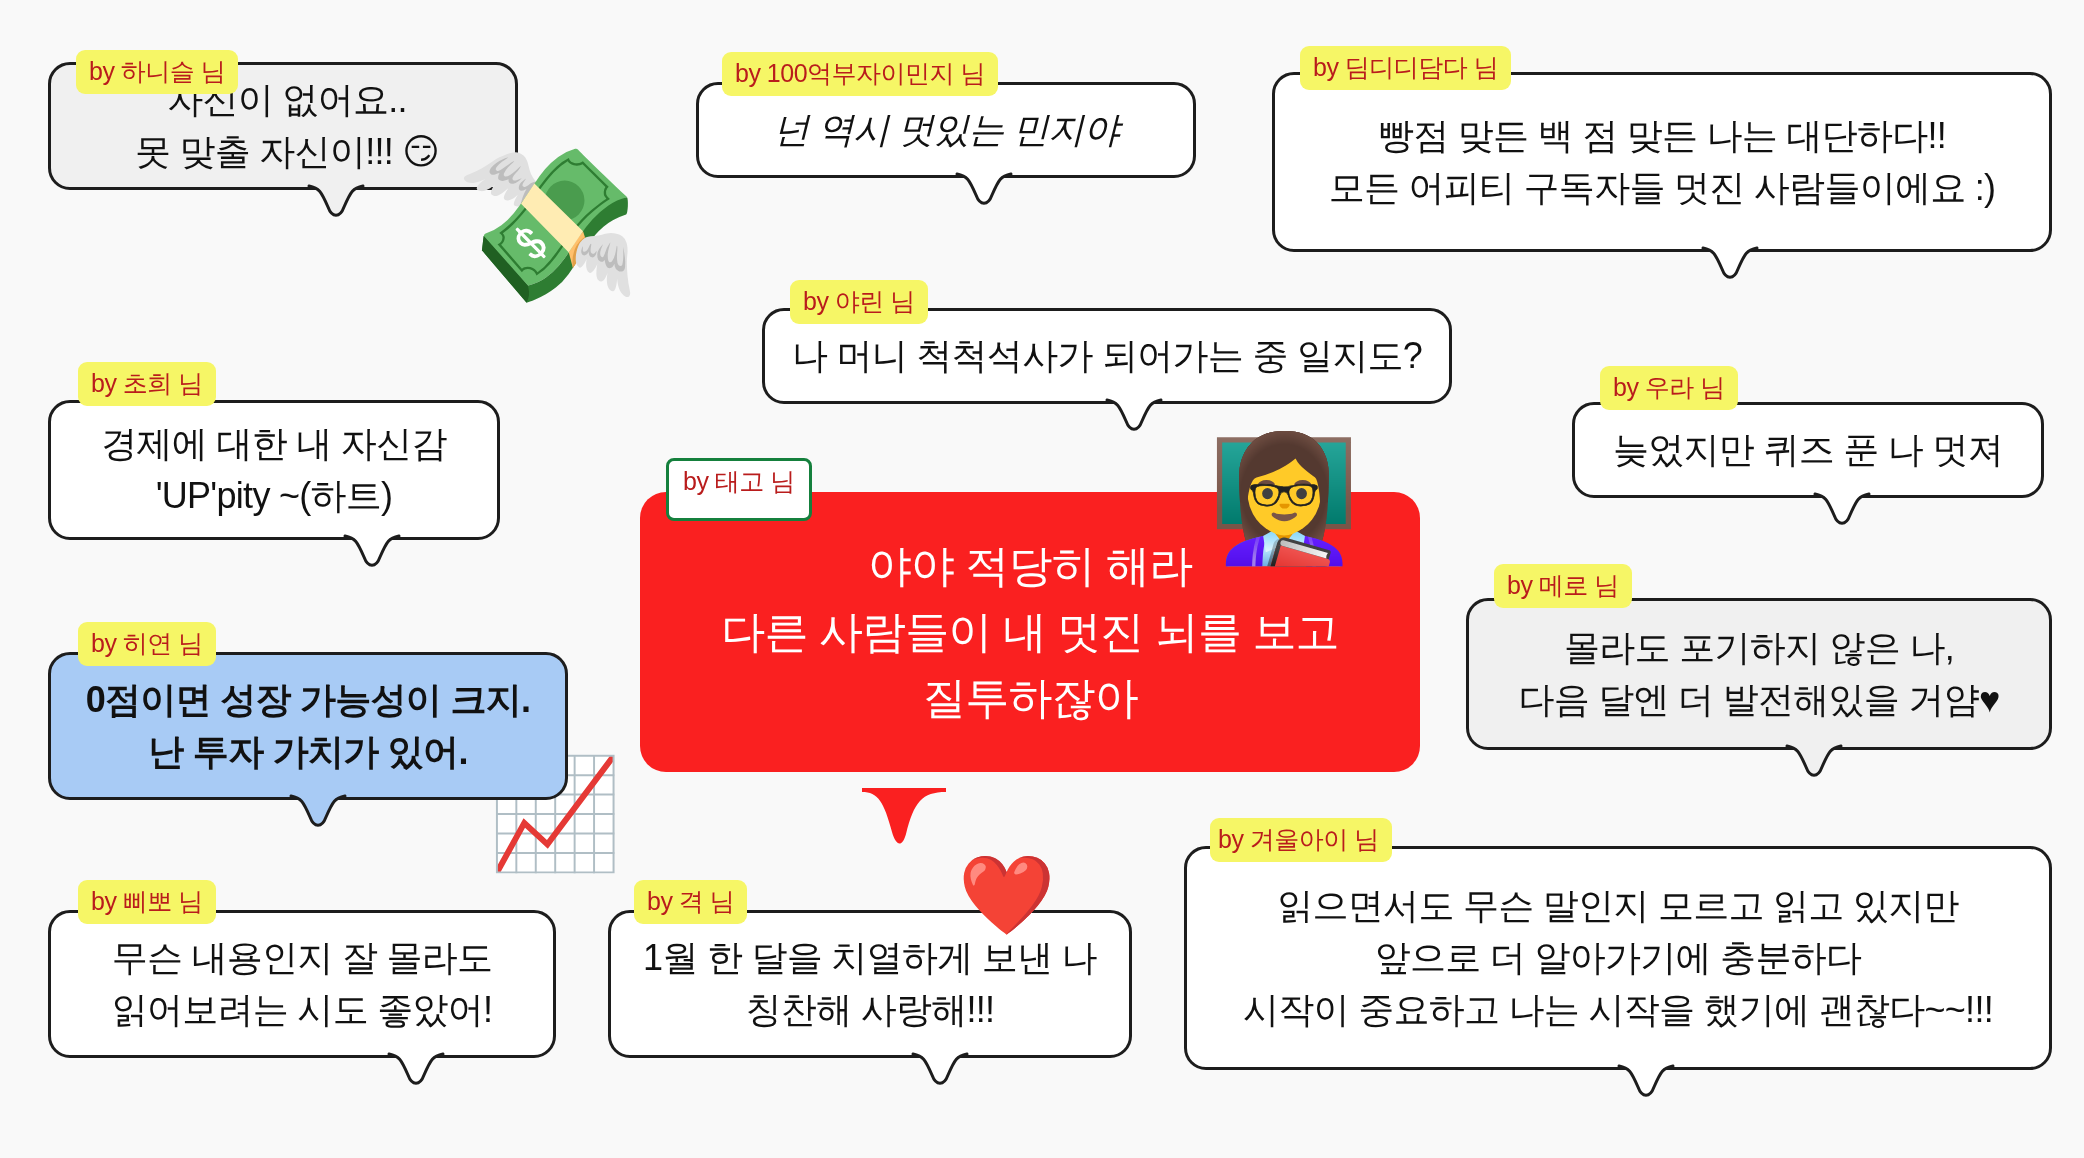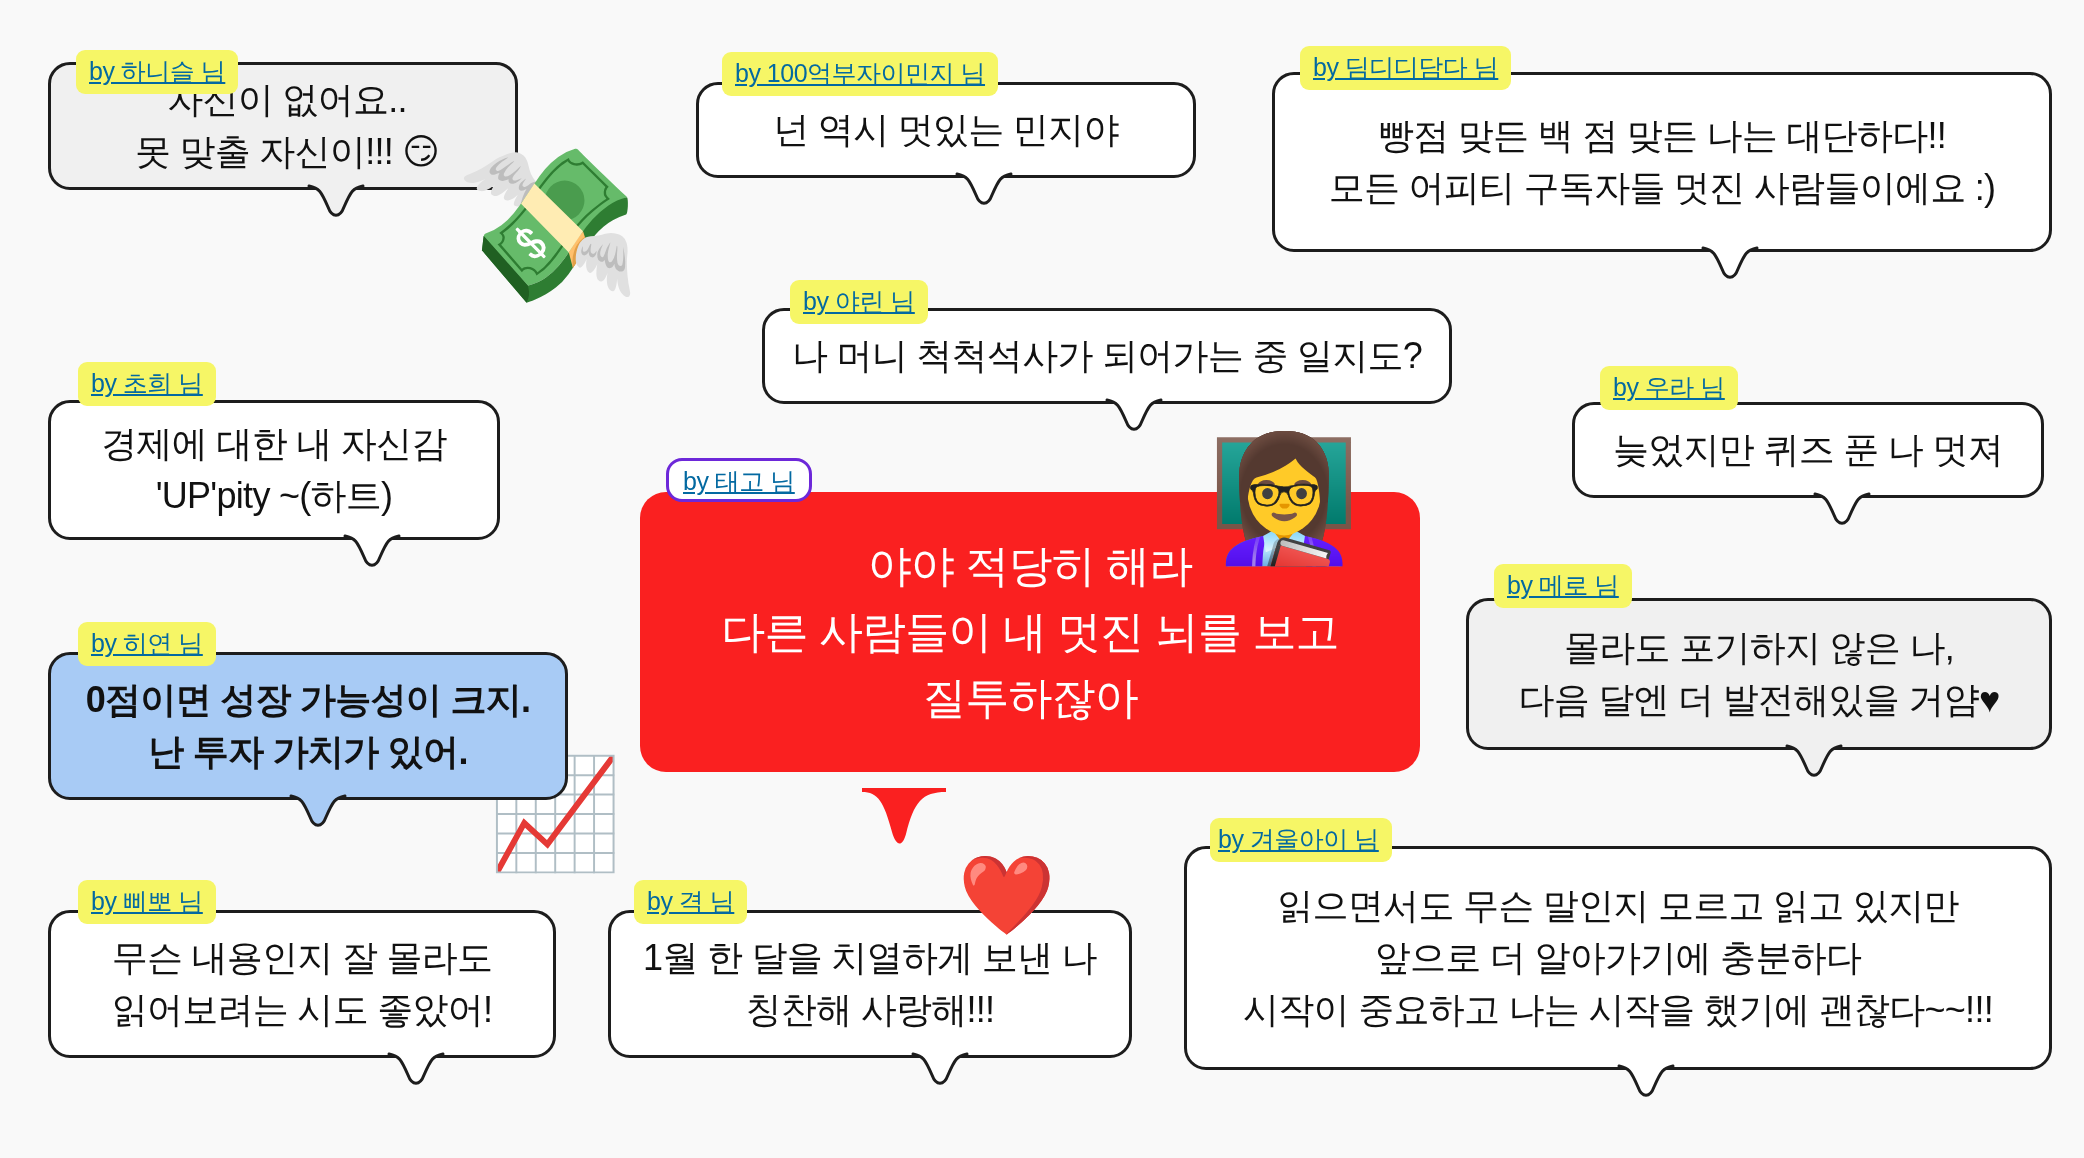--- a/index.html
+++ b/index.html
@@ -64,35 +64,34 @@
     border: none;
     color: #ffffff;
     border-radius: 26px;
     text-align: center;
   }
 
   
   .nametag {
     position: absolute;
     background: #f6f666;
-    color: #0369a1;
+    color: #b91c1c;
     font-size: 25px;
     line-height: 1;
     padding: 9px 13px 10px 13px;
     border-radius: 9px;
     white-space: nowrap;
     letter-spacing: -0.02em;
     z-index: 20;
-    text-decoration: underline;
   }
   .nametag.outline {
     background: #ffffff;
-    border: 3px solid #6d28d9;
-    border-radius: 16px;
-    padding: 8px 14px 5px 14px;
+    border: 3px solid #15803d;
+    border-radius: 8px;
+    padding: 8px 14px 24px 14px;
   }
 
   
   .deco {
     position: absolute;
     line-height: 1;
     user-select: none;
   }
 </style>
 </head>
@@ -107,21 +106,21 @@
       <svg width="72" height="40" viewBox="0 0 72 40">
         <path d="M0,0 L72,0 L60,2 C52,3 48,8 42,22 C38,32 32,32 28,22 C22,8 18,3 10,2 Z" fill="#f0f0f0" stroke="none"></path>
         <path d="M8,1 C18,3 20,6 27,22 C31,33 39,33 43,22 C50,6 52,3 62,1" fill="none" stroke="#1d1d1d" stroke-width="3" stroke-linecap="round"></path>
       </svg>
     </span>
   </div>
   <div class="nametag" style="left:76px; top:50px;">
     <span>by 하니슬 님</span>
   </div>
 
-  <div class="bubble v-white" style="left:696px; top:82px; width:500px; height:96px;">
+  <div class="bubble v-white" style="left:696px; top:82px; width:500px; height:96px;font-style:italic;">
     <span class="line">넌 역시 멋있는 민지야</span>
     <span class="tail" style="left:250px;">
       <svg width="72" height="40" viewBox="0 0 72 40">
         <path d="M0,0 L72,0 L60,2 C52,3 48,8 42,22 C38,32 32,32 28,22 C22,8 18,3 10,2 Z" fill="#ffffff" stroke="none"></path>
         <path d="M8,1 C18,3 20,6 27,22 C31,33 39,33 43,22 C50,6 52,3 62,1" fill="none" stroke="#1d1d1d" stroke-width="3" stroke-linecap="round"></path>
       </svg>
     </span>
   </div>
   <div class="nametag" style="left:722px; top:52px;">
     <span>by 100억부자이민지 님</span>

